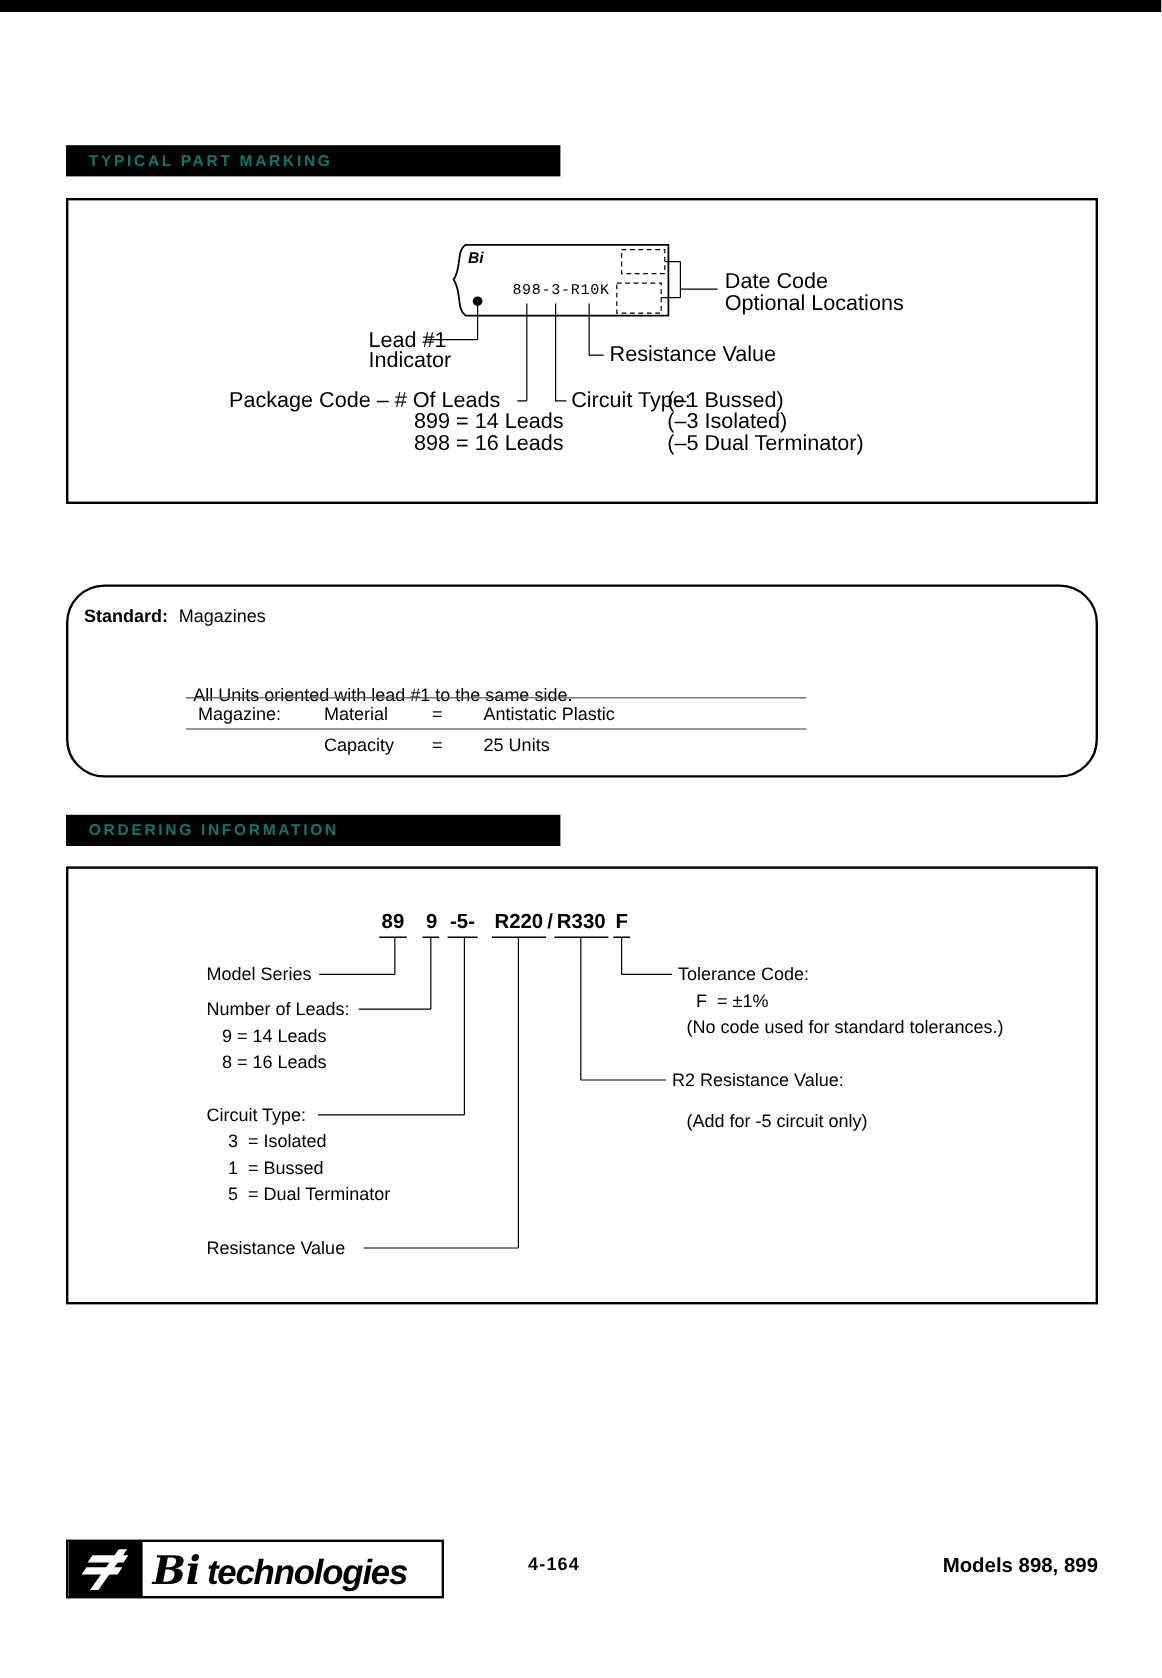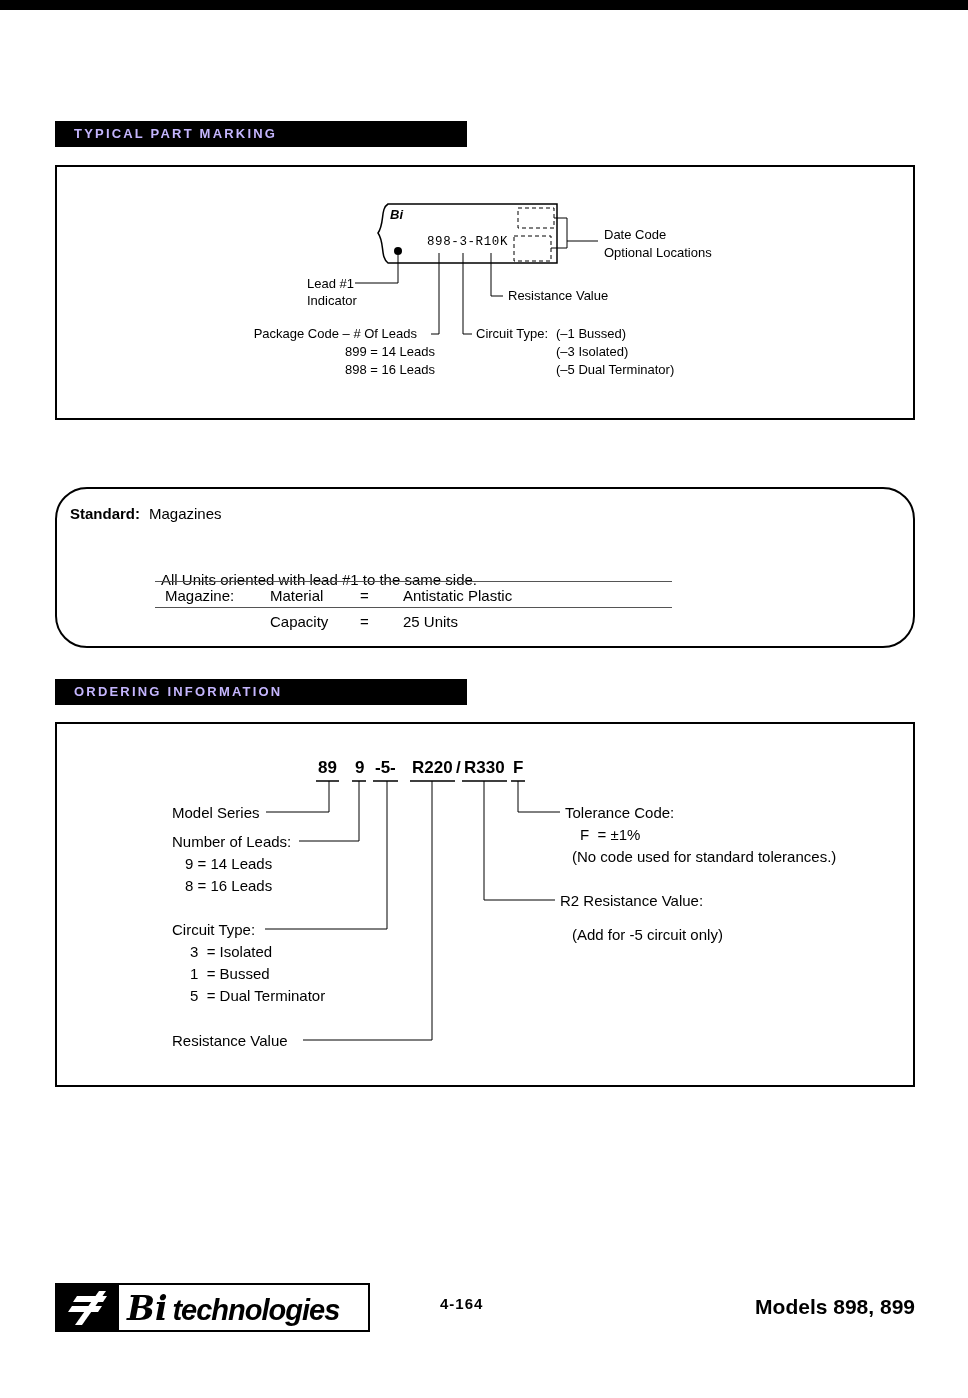--- a/index.html
+++ b/index.html
@@ -5,52 +5,52 @@
   * { margin:0; padding:0; box-sizing:border-box; }
   html,body { background:#fff; }
   .page {
     position:relative; width:968px; height:1398px; background:#ffffff;
     font-family:"Liberation Sans", sans-serif; color:#000; overflow:hidden;
   }
   .topbar { position:absolute; left:0; top:0; width:968px; height:10px; background:#000; }
 
   .sec-hdr {
     position:absolute; left:55px; width:412px; height:26px; background:#000;
-    color:#c4b5fd; font-weight:bold; font-size:13px; letter-spacing:2.2px;
+    color:#0f766e; font-weight:bold; font-size:13px; letter-spacing:2.2px;
     line-height:26px; padding-left:19px;
   }
   .box { position:absolute; left:55px; width:860px; border:2px solid #000; background:#fff; }
   #box1 { top:165px; height:255px; }
   #box2 { top:487px; height:161px;border-radius:32px; }
   #box3 { top:722px; height:365px; }
 
   .lines { position:absolute; left:0; top:0; }
 
-  .t { position:absolute; font-size:13px; line-height:15px; white-space:pre; }
+  .t { position:absolute; font-size:18px; line-height:15px; white-space:pre; }
   .t15 { position:absolute; font-size:15px; line-height:18px; white-space:pre; }
   .b { font-weight:bold; }
   .right { text-align:right; }
 
   .logo-mini { position:absolute; font-style:italic; font-weight:bold; font-size:13px; }
   .marking { position:absolute; font-family:"Liberation Mono", monospace; font-size:12.5px; letter-spacing:0.6px; }
 
   .code-seg { position:absolute; font-weight:bold; font-size:17px; line-height:20px; white-space:pre; }
 
   .rule { position:absolute; height:1px; background:#555; }
 
   .footer-logo-box {
     position:absolute; left:55px; top:1283px; width:315px; height:49px;
     border:2px solid #000; display:flex; align-items:stretch;
   }
   .logo-mark { width:62px; height:45px; flex:0 0 62px; }
   .logo-text { display:flex; align-items:baseline; gap:5px; padding-left:8px; padding-top:4px; }
   .logo-bi { font-family:"DejaVu Serif", serif; font-style:italic; font-weight:bold; font-size:33px; }
   .logo-tech { font-style:italic; font-weight:bold; font-size:29px; letter-spacing:-1px; }
   .page-number { position:absolute; left:440px; top:1295px; font-weight:bold; font-size:15px; letter-spacing:1px; }
-  .footer-models { position:absolute; right:53px; top:1295px; font-weight:bold; font-size:21px; }
+  .footer-models { position:absolute; right:53px; top:1295px; font-weight:bold; font-size:17px; }
 </style>
 </head>
 <body>
 
 <div class="page">
 
   <div class="topbar"></div>
 
   <div class="sec-hdr" style="top:121px;">TYPICAL PART MARKING</div>
 

